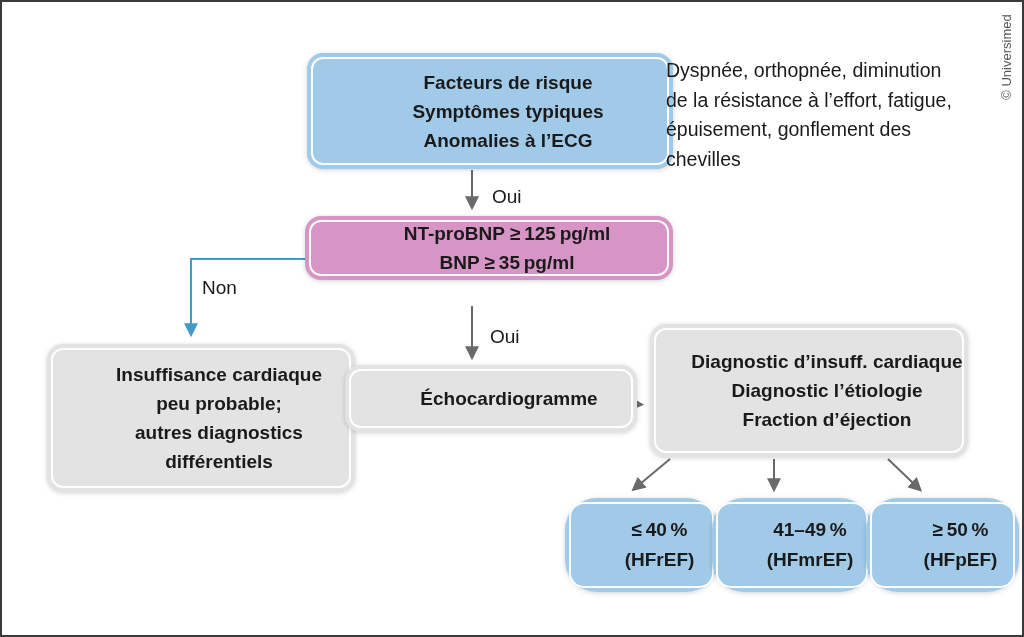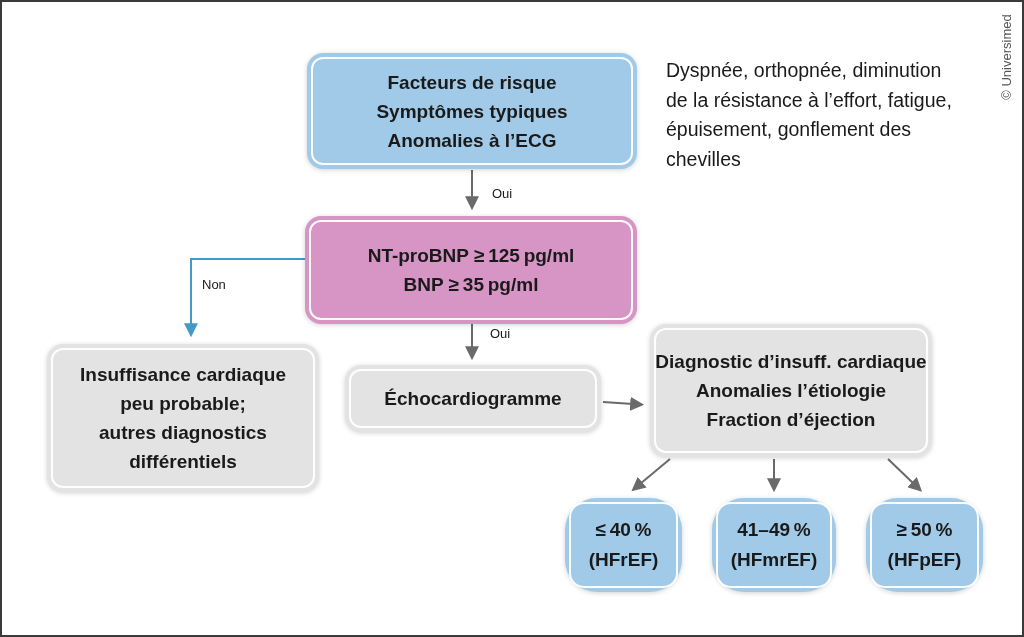--- a/index.html
+++ b/index.html
@@ -11,31 +11,32 @@
   #arrows { position:absolute; left:0; top:0; width:1020px; height:633px; }
   .gline { stroke:var(--arrow_gray,#6a6a6a); stroke-width:2; fill:none; }
   .bline { stroke:var(--arrow_blue,#4599c7); stroke-width:2; fill:none; }
   .gmark { fill:var(--arrow_gray,#6a6a6a); }
   .bmark { fill:var(--arrow_blue,#4599c7); }
   .node {
     position:absolute; display:flex; flex-direction:column; justify-content:center;
     align-items:center; text-align:center; font-weight:bold; font-size:19px;
     line-height:29px; color:var(--text,#1a1a1a); border-radius:16px;
     box-shadow:0 1px 5px rgba(0,0,0,0.18);
+    padding-left:36px;
   }
   .node::before {
     content:""; position:absolute; inset:4px; border:2px solid rgba(255,255,255,0.95);
     border-radius:12px; pointer-events:none;
   }
   .blue { background:var(--blue_node,#a1cae8); }
   .pink { background:var(--pink_node,#d795c6); }
   .gray { background:var(--gray_node,#e3e3e3); }
   .small { border-radius:32px; line-height:30px; }
   .small::before { border-radius:15px; }
-  .lbl { position:absolute; font-size:13px; color:var(--text,#1a1a1a); }
+  .lbl { position:absolute; font-size:19px; color:var(--text,#1a1a1a); }
   .note {
     position:absolute; left:664px; top:54px; width:300px; font-size:19.5px;
     line-height:29.5px; color:var(--text,#1a1a1a);
   }
   .credit {
     position:absolute; left:936px; top:46px; width:140px; height:18px;
     transform:rotate(-90deg); transform-origin:center; font-size:13px;
     color:var(--credit_text,#555); text-align:center; white-space:nowrap;
   }
 </style>
@@ -61,39 +62,39 @@
     <path class="gline" d="M772 457 V479" marker-end="url(#ag)"></path>
     <path class="gline" d="M886 457 L912 482" marker-end="url(#ag)"></path>
   </svg>
 
   <div class="node blue" style="left:305px; top:51px; width:330px; height:116px;">
     <div>Facteurs de risque</div>
     <div>Symptômes typiques</div>
     <div>Anomalies à l’ECG</div>
   </div>
 
-  <div class="node pink" style="left:303px; top:214px; width:332px; height:108px;">
+  <div class="node pink" style="left:303px; top:214px; width:332px; height:64px;">
     <div>NT-proBNP ≥ 125 pg/ml</div>
     <div>BNP ≥ 35 pg/ml</div>
   </div>
 
   <div class="node gray" style="left:45px; top:342px; width:272px; height:148px;">
     <div>Insuffisance cardiaque</div>
     <div>peu probable;</div>
     <div>autres diagnostics</div>
     <div>différentiels</div>
   </div>
 
   <div class="node gray" style="left:343px; top:363px; width:256px; height:67px;text-align:right;">
     <div>Échocardiogramme</div>
   </div>
 
   <div class="node gray" style="left:648px; top:322px; width:282px; height:133px;">
     <div>Diagnostic d’insuff. cardiaque</div>
-    <div>Anomalies l’étiologie</div>
+    <div>Diagnostic l’étiologie</div>
     <div>Fraction d’éjection</div>
   </div>
 
   <div class="node blue small" style="left:563px; top:496px; width:117px; height:94px;">
     <div>≤ 40 %</div>
     <div>(HFrEF)</div>
   </div>
 
   <div class="node blue small" style="left:710px; top:496px; width:124px; height:94px;">
     <div>41–49 %</div>

